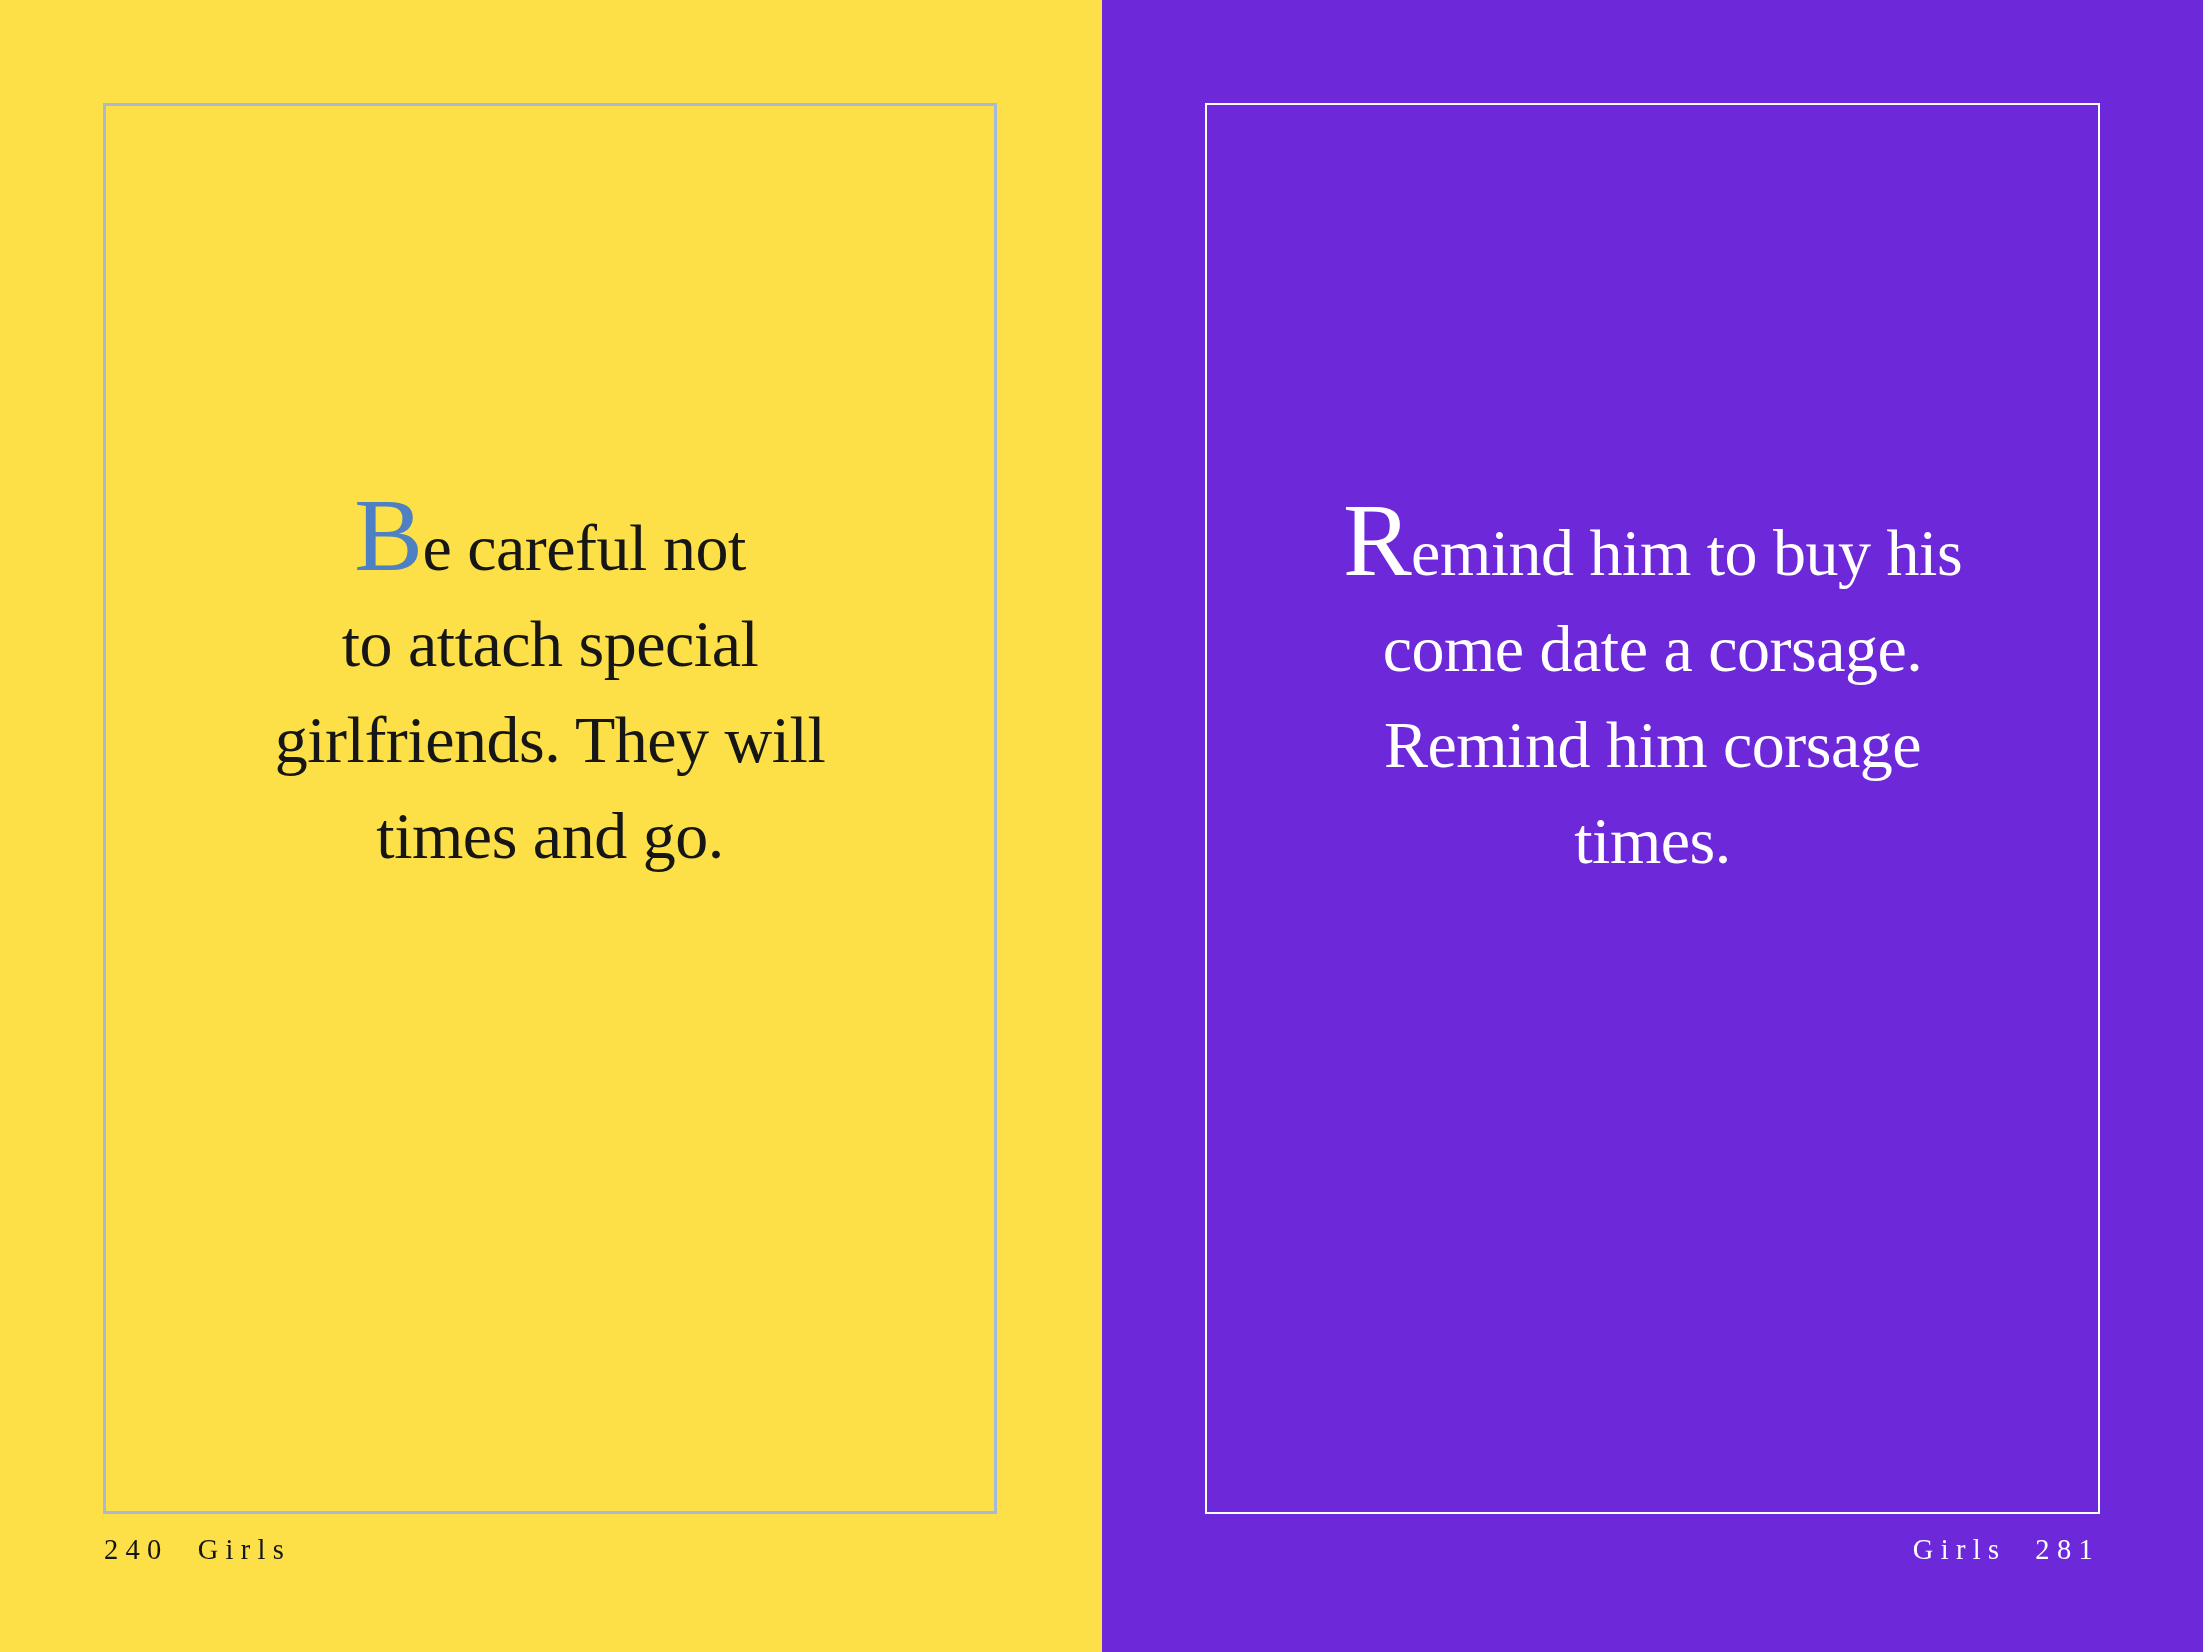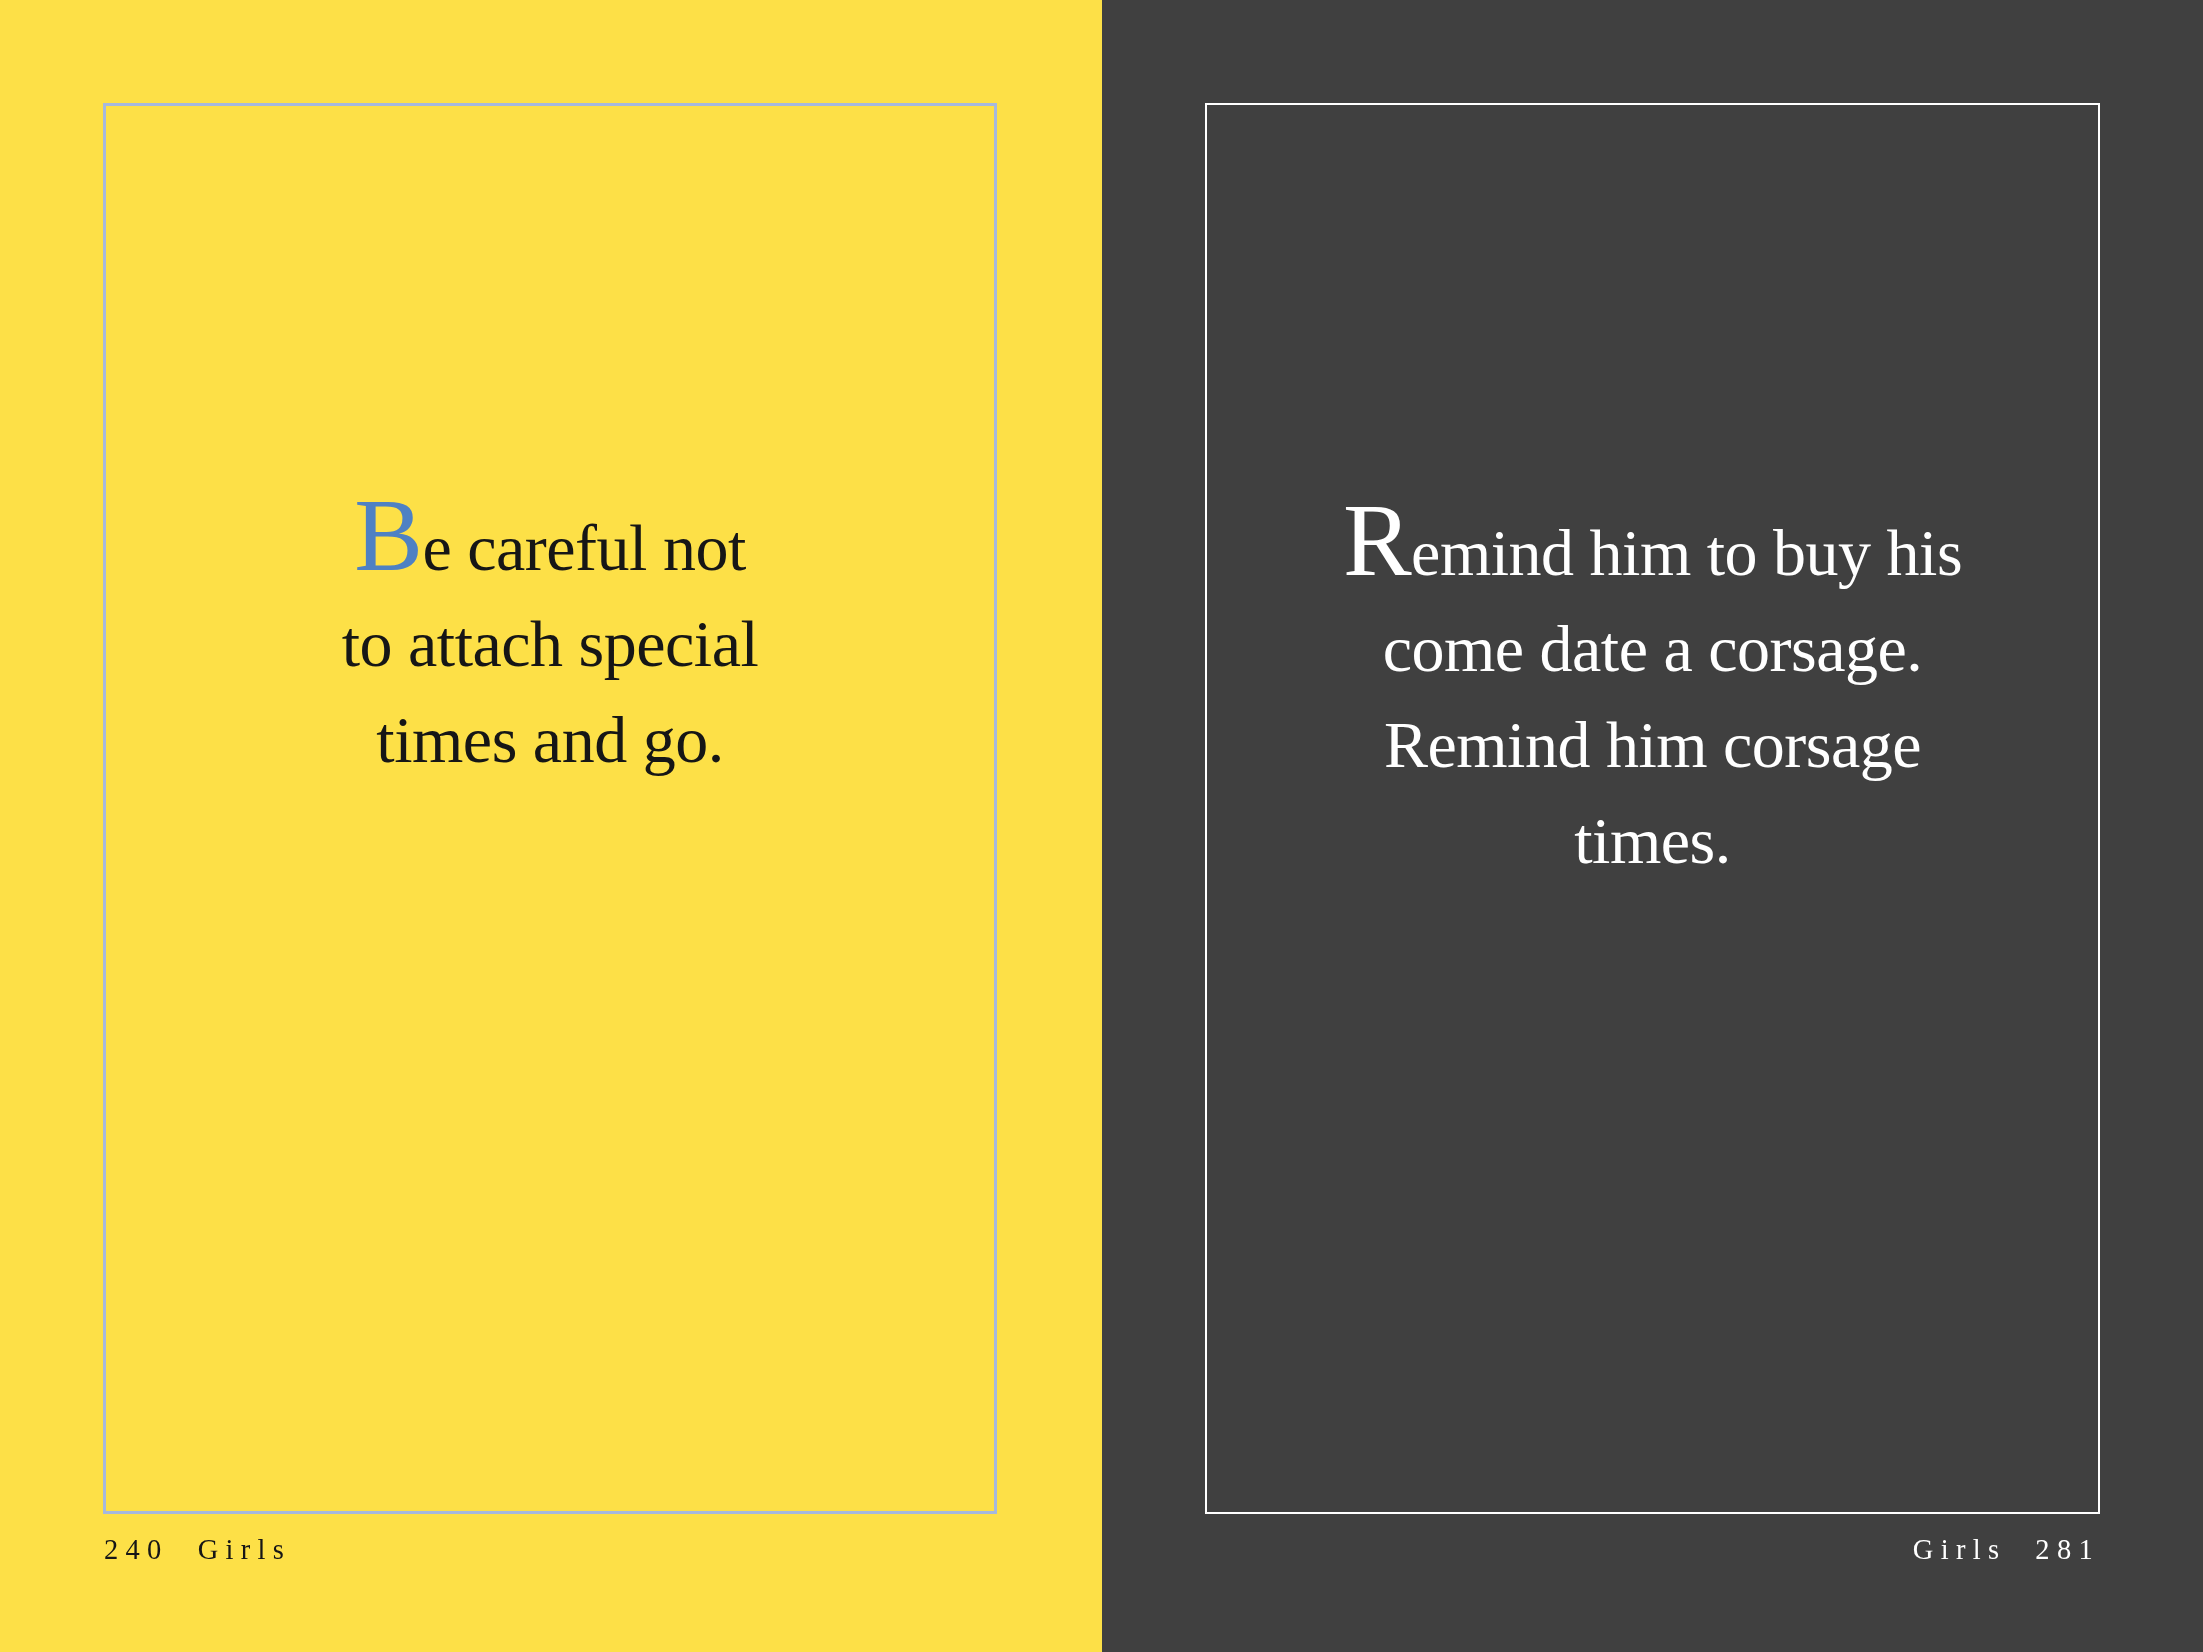--- a/index.html
+++ b/index.html
@@ -12,21 +12,21 @@
     font-family: "Liberation Serif", "DejaVu Serif", serif;
   }
 
   .page {
     position: absolute;
     top: 0;
     width: 1102px;
     height: 1653px;
   }
   #left-page  { left: 0;      background: #fde047; }
-  #right-page { left: 1102px; background: #404040; }
+  #right-page { left: 1102px; background: #6d28d9; }
 
   .frame {
     position: absolute;
     box-sizing: border-box;
     top: 103px;
     height: 1411px;
   }
   #left-frame  { left: 103px; width: 894px; border: 3.7px solid #a6b8dd; }
   #right-frame { left: 103px; width: 895px; border: 2.8px solid #ffffff; }
 
@@ -65,20 +65,21 @@
 </style>
 </head>
 <body>
 
 <div class="page" id="left-page">
   <div class="frame" id="left-frame"></div>
 
   <div class="quote" id="left-quote">
     <div class="qline"><span class="drop-cap">B</span><span>e careful not</span></div>
     <div class="qline">to attach special</div>
+    <div class="qline">girlfriends. They will</div>
     <div class="qline">times and go.</div>
   </div>
 
   <div class="folio" id="left-folio">
     <span>240</span><span class="folio-gap"></span><span>Girls</span>
   </div>
 </div>
 
 <div class="page" id="right-page">
   <div class="frame" id="right-frame"></div>

